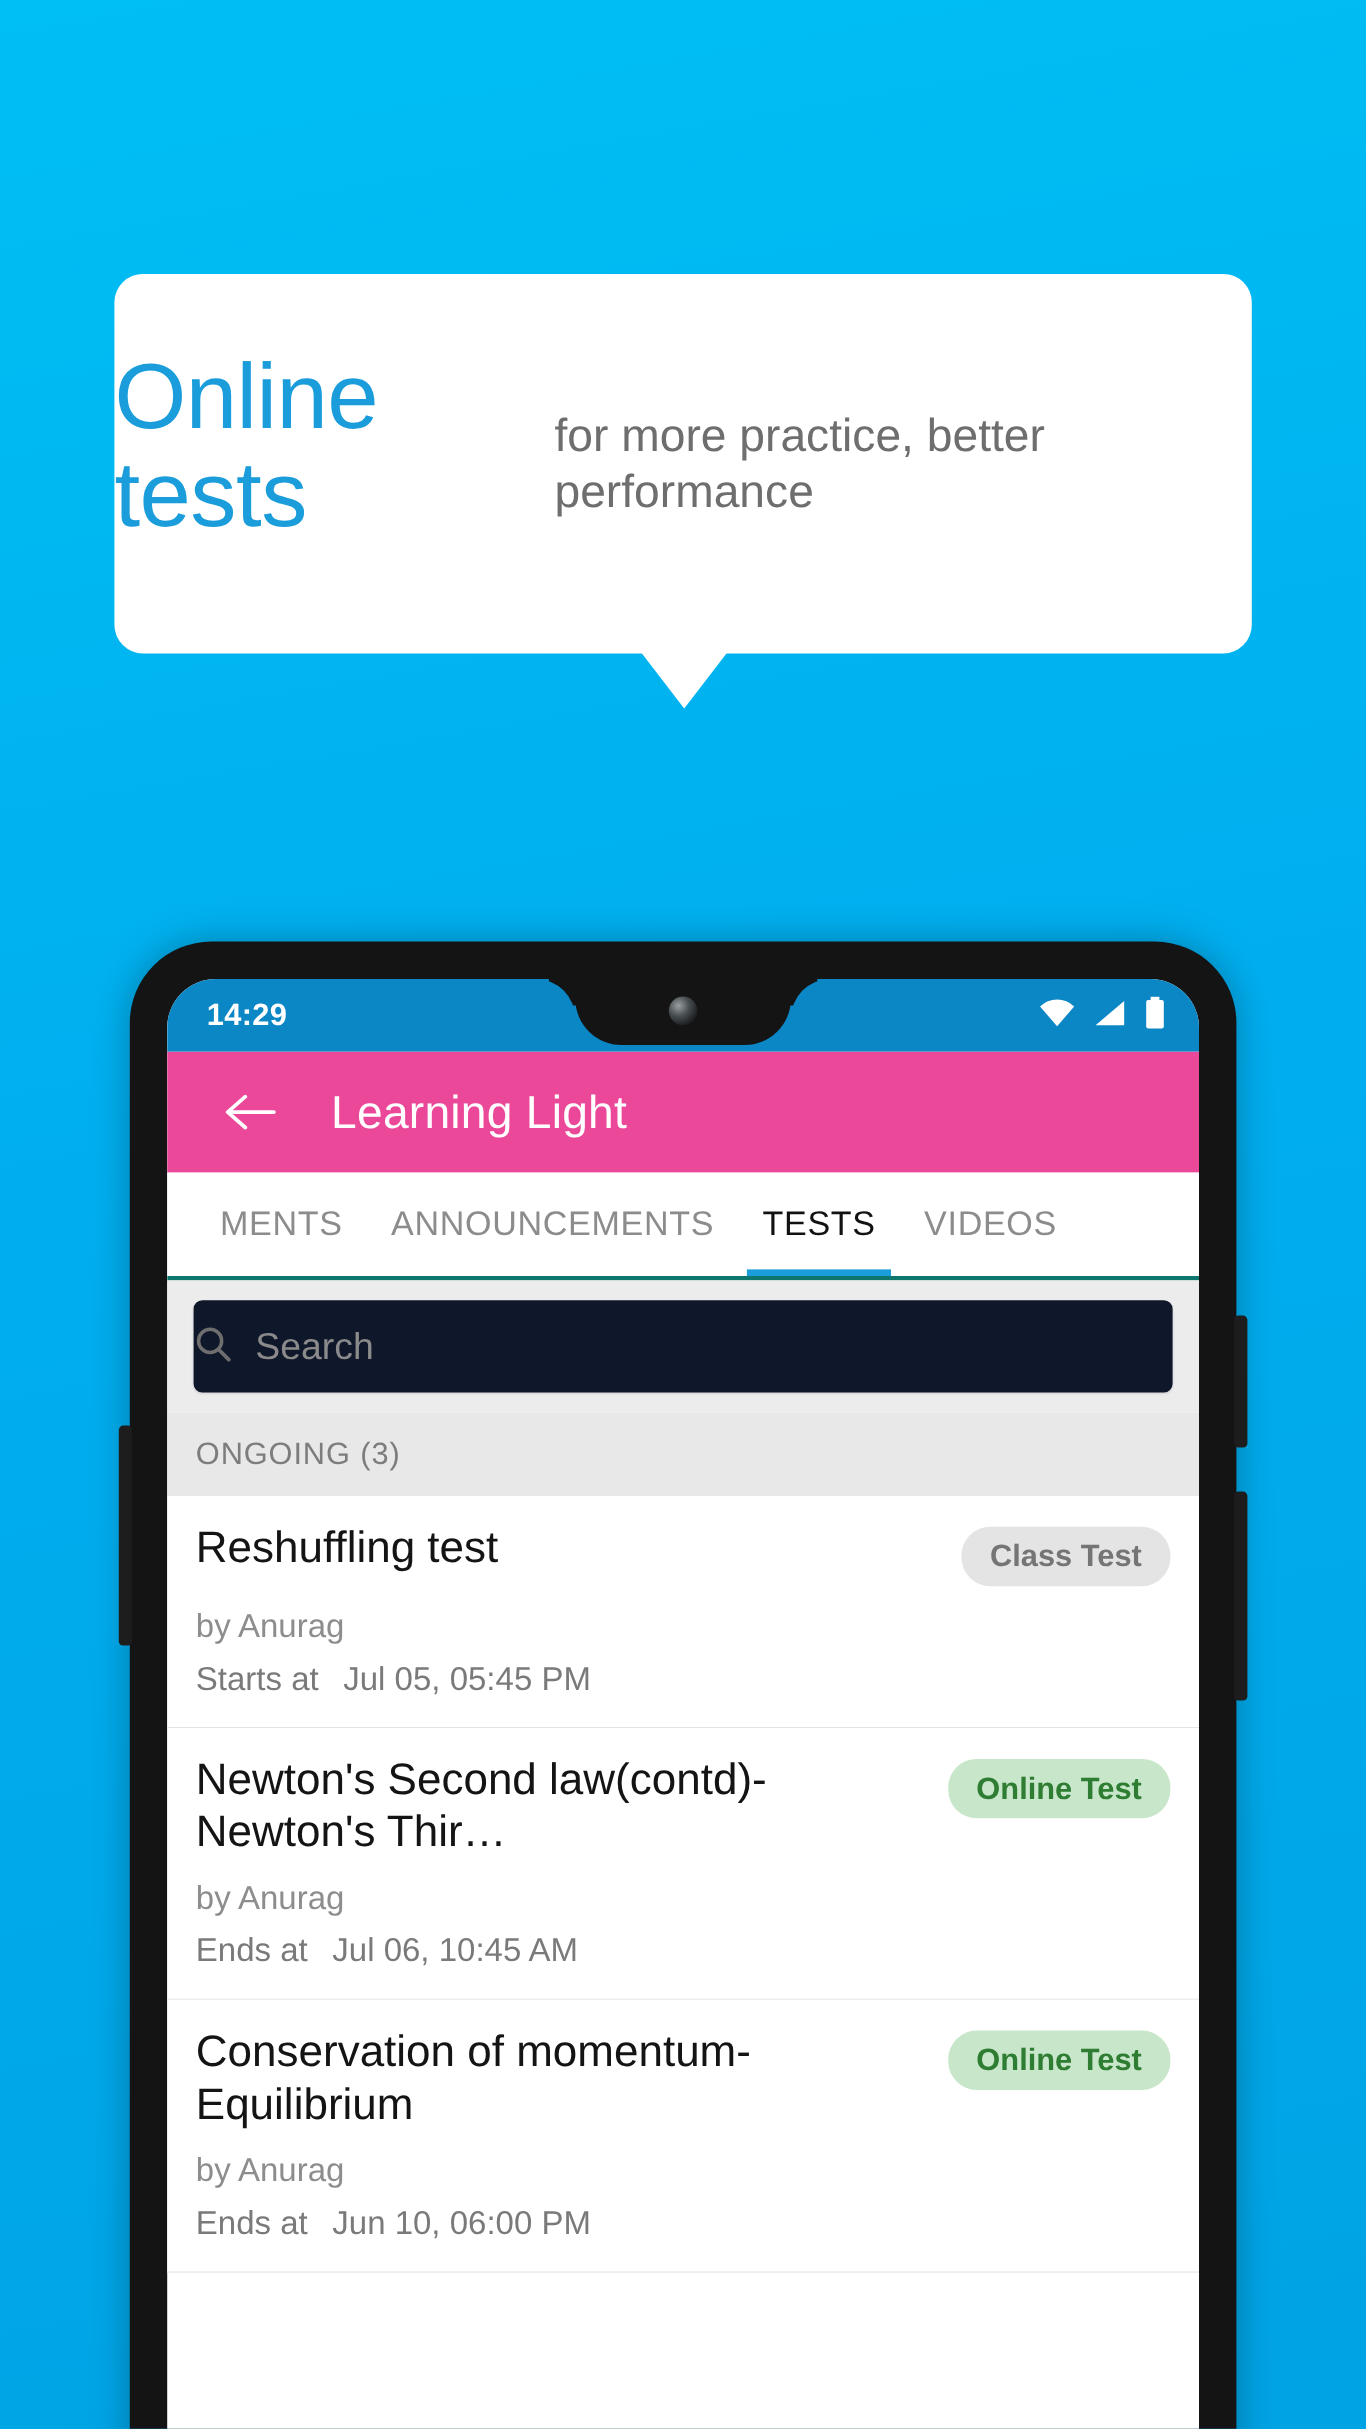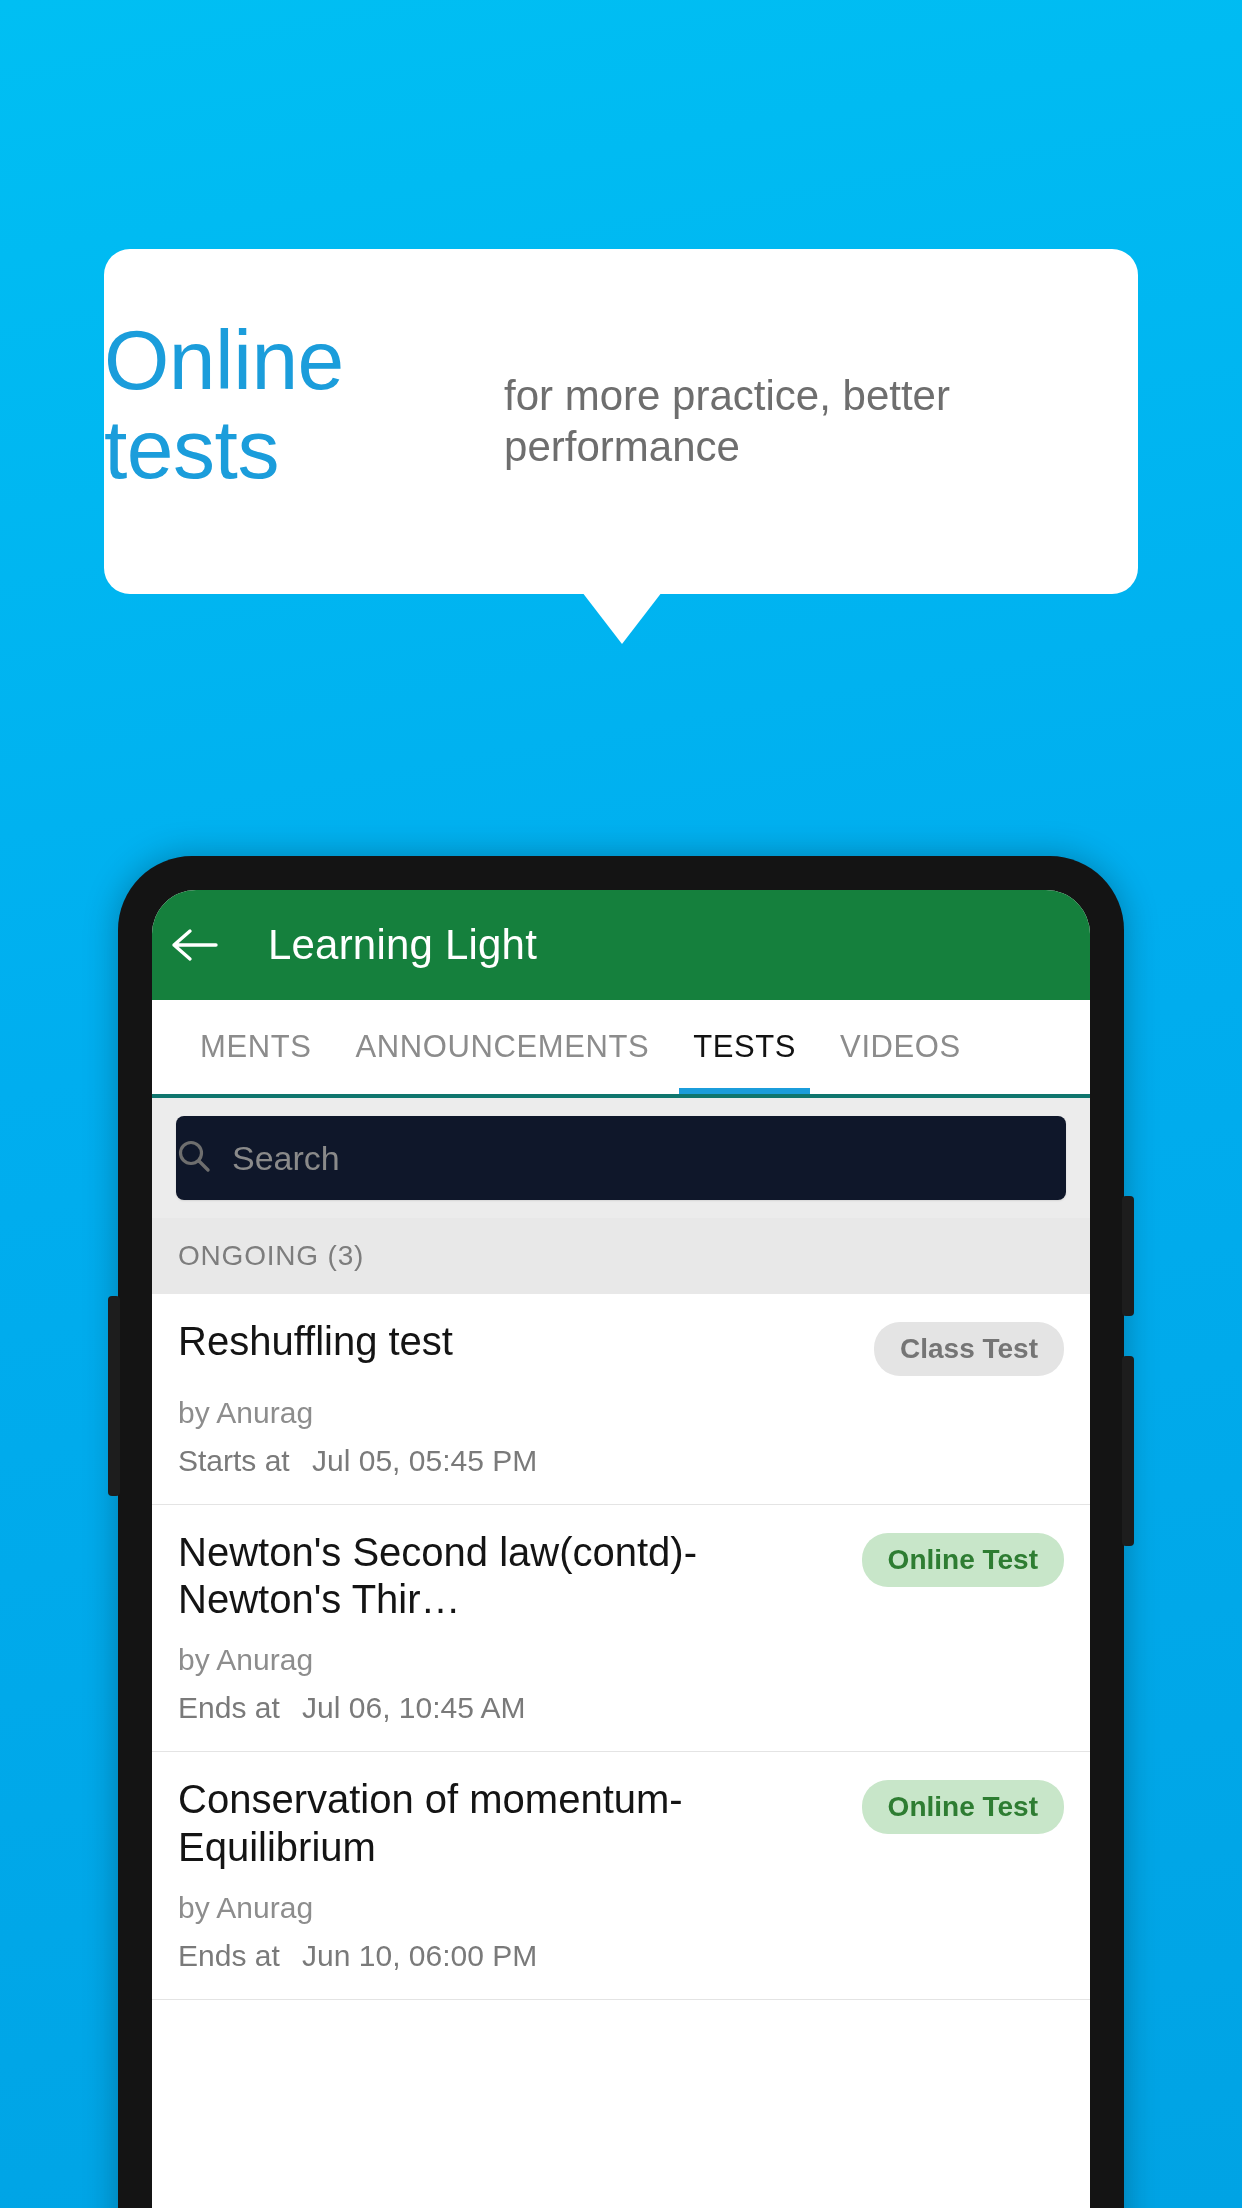--- a/index.html
+++ b/index.html
@@ -155,24 +155,24 @@
     width: 26px;
     height: 26px;
     border-radius: 50%;
     background: radial-gradient(circle at 34% 32%, #9aa0a3 0%, #4a4f52 38%, #1b1d1f 75%, #0c0d0e 100%);
     z-index: 4;
   }
 
   
   .appbar {
     height: 110px;
-    background: #15803d;
-    display: flex;
-    align-items: center;
-    padding-left: 16px;
+    background: #ec4899;
+    display: flex;
+    align-items: center;
+    padding-left: 49px;
     box-sizing: border-box;
   }
   .back-arrow {
     width: 52px;
     height: 52px;
     display: flex;
     align-items: center;
     justify-content: center;
     flex: 0 0 auto;
   }
@@ -303,20 +303,43 @@
 </div>
 <div class="bubble-tail"></div>
 
 <div class="phone">
   <div class="phone-side-btn btn-right-1"></div>
   <div class="phone-side-btn btn-right-2"></div>
   <div class="phone-side-btn btn-left-1"></div>
 
   <div class="screen">
 
+    <div class="statusbar">
+      <div class="status-time">14:29</div>
+      <div class="notch"></div>
+      <div class="camera"></div>
+      <div class="status-icons">
+        <span>
+          <svg width="34" height="26" viewBox="0 0 34 26">
+              <path d="M17 25 L1.5 7 A22 22 0 0 1 32.5 7 Z" fill="#ffffff"></path>
+            </svg>
+        </span>
+        <span>
+          <svg width="30" height="26" viewBox="0 0 30 26">
+              <path d="M2 24 L28 24 L28 2 Z" fill="#ffffff"></path>
+            </svg>
+        </span>
+        <span>
+          <svg width="20" height="30" viewBox="0 0 20 30">
+            <rect x="6" y="0" width="8" height="4" fill="#ffffff"></rect>
+            <rect x="2" y="3" width="16" height="26" rx="2" fill="#ffffff"></rect>
+          </svg>
+        </span>
+      </div>
+    </div>
 
     <div class="appbar">
       <div class="back-arrow">
         <svg width="48" height="36" viewBox="0 0 48 36">
           <path d="M20 4 L4 18 L20 32 M4 18 L46 18" stroke="#ffffff" stroke-width="3.4" fill="none" stroke-linecap="round" stroke-linejoin="round"></path>
         </svg>
       </div>
       <div class="appbar-title">Learning Light</div>
     </div>
 

